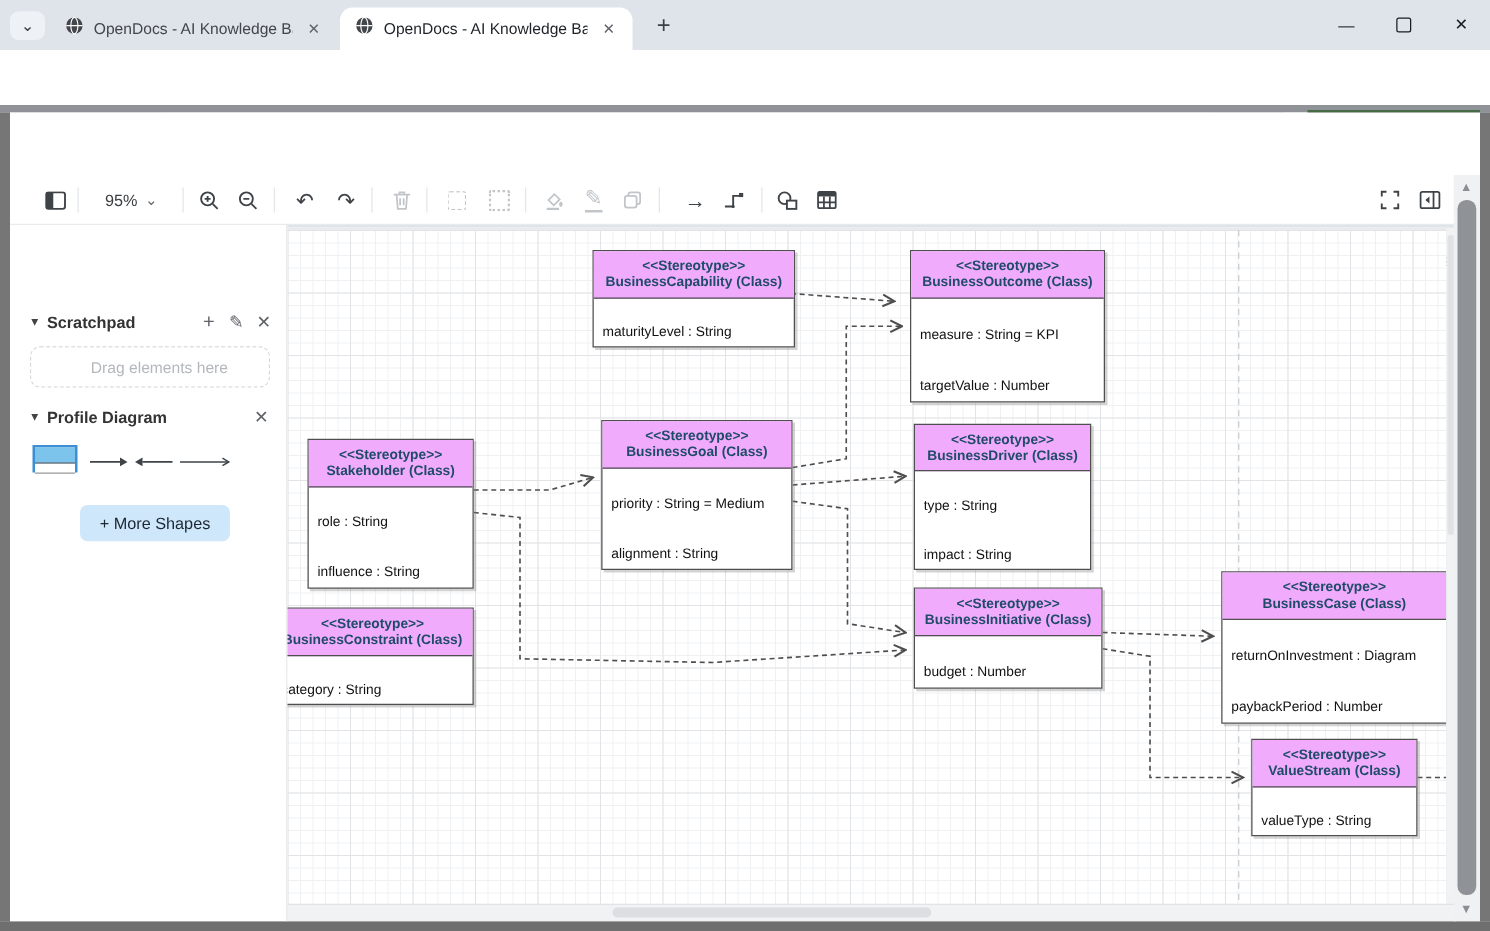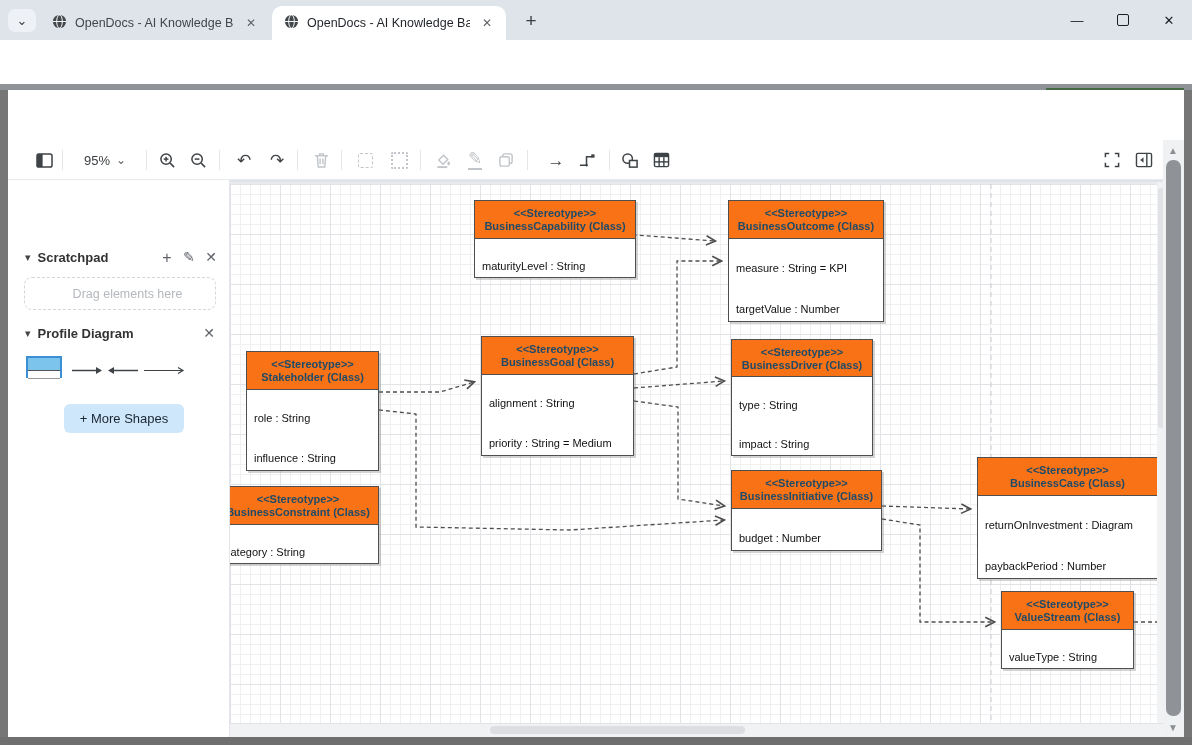--- a/index.html
+++ b/index.html
@@ -77,21 +77,21 @@
   .canvas{left:230px;top:182px;width:927px;height:541px;overflow:hidden;background:#fff;
     background-image:
       linear-gradient(#e1e3e6 1px,transparent 1px),
       linear-gradient(90deg,#e1e3e6 1px,transparent 1px),
       linear-gradient(#eef0f2 1px,transparent 1px),
       linear-gradient(90deg,#eef0f2 1px,transparent 1px);
     background-size:50px 50px,50px 50px,10px 10px,10px 10px;
     border-top:2px solid #e8eaec;box-sizing:content-box;}
   .uml{position:absolute;background:#fff;border:1.4px solid #4f4f4f;box-sizing:border-box;
     box-shadow:2px 2px 0 rgba(130,130,130,.35);cursor:move;}
-  .uml-h{background:#f97316;border-bottom:1.4px solid #4f4f4f;display:flex;flex-direction:column;
+  .uml-h{background:#f0abfc;border-bottom:1.4px solid #4f4f4f;display:flex;flex-direction:column;
     align-items:center;justify-content:center;gap:1px;}
   .uml-h div{font-size:11px;font-weight:bold;color:#1f4b68;white-space:nowrap;}
   .attr{font-size:11px;color:#111;display:flex;align-items:center;padding-left:7px;white-space:nowrap;margin-top:16px;}
   
   .hscroll-track{left:230px;top:723px;width:935px;height:14px;background:#f1f2f4;border-top:1px solid #e2e3e5;box-sizing:border-box;}
   .hscroll-thumb{left:490px;top:726px;width:255px;height:8px;background:#dcdee1;border-radius:4px;cursor:pointer;}
   .vscroll-track{left:1157px;top:182px;width:8px;height:541px;background:#f1f2f4;}
   .vscroll-thumb{left:1158px;top:188px;width:6px;height:240px;background:#e0e2e5;border-radius:3px;cursor:pointer;}
   .pagescroll-track{left:1163px;top:140px;width:21px;height:597px;background:#f0f1f2;}
   .pagescroll-thumb{left:1166px;top:160px;width:15px;height:556px;background:#8f9398;border-radius:7px;cursor:pointer;}
@@ -396,22 +396,22 @@
       </div>
       <div class="attr" style="height:24px;">role : String</div>
       <div class="attr" style="height:24px;">influence : String</div>
     </div>
 
     <div class="uml" style="left:251px;top:152px;width:153px;">
       <div class="uml-h" style="height:37px;">
         <div>&lt;&lt;Stereotype&gt;&gt;</div>
         <div>BusinessGoal (Class)</div>
       </div>
+      <div class="attr" style="height:24px;">priority : String = Medium</div>
       <div class="attr" style="height:24px;">alignment : String</div>
-      <div class="attr" style="height:24px;">priority : String = Medium</div>
     </div>
 
     <div class="uml" style="left:501px;top:155px;width:142px;">
       <div class="uml-h" style="height:36px;">
         <div>&lt;&lt;Stereotype&gt;&gt;</div>
         <div>BusinessDriver (Class)</div>
       </div>
       <div class="attr" style="height:23px;">type : String</div>
       <div class="attr" style="height:23px;">impact : String</div>
     </div>

